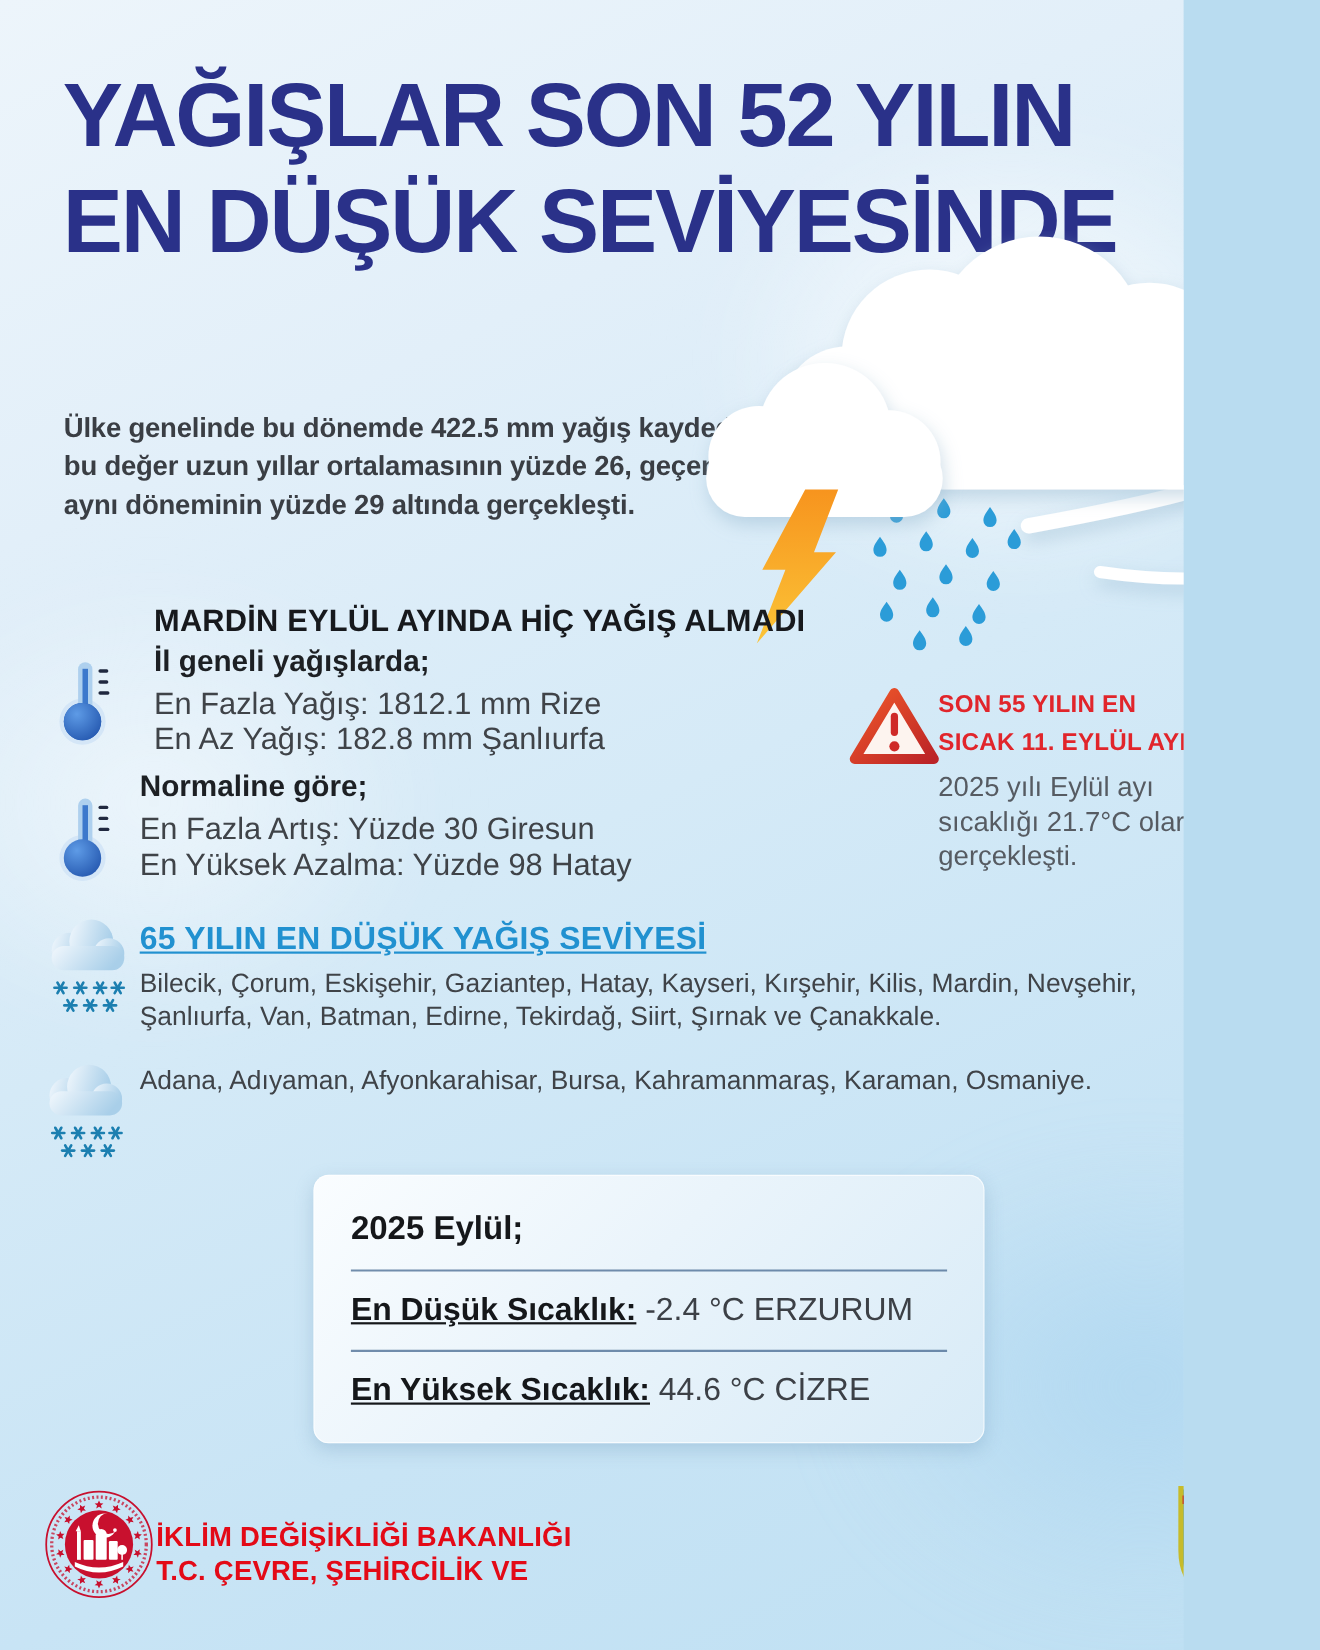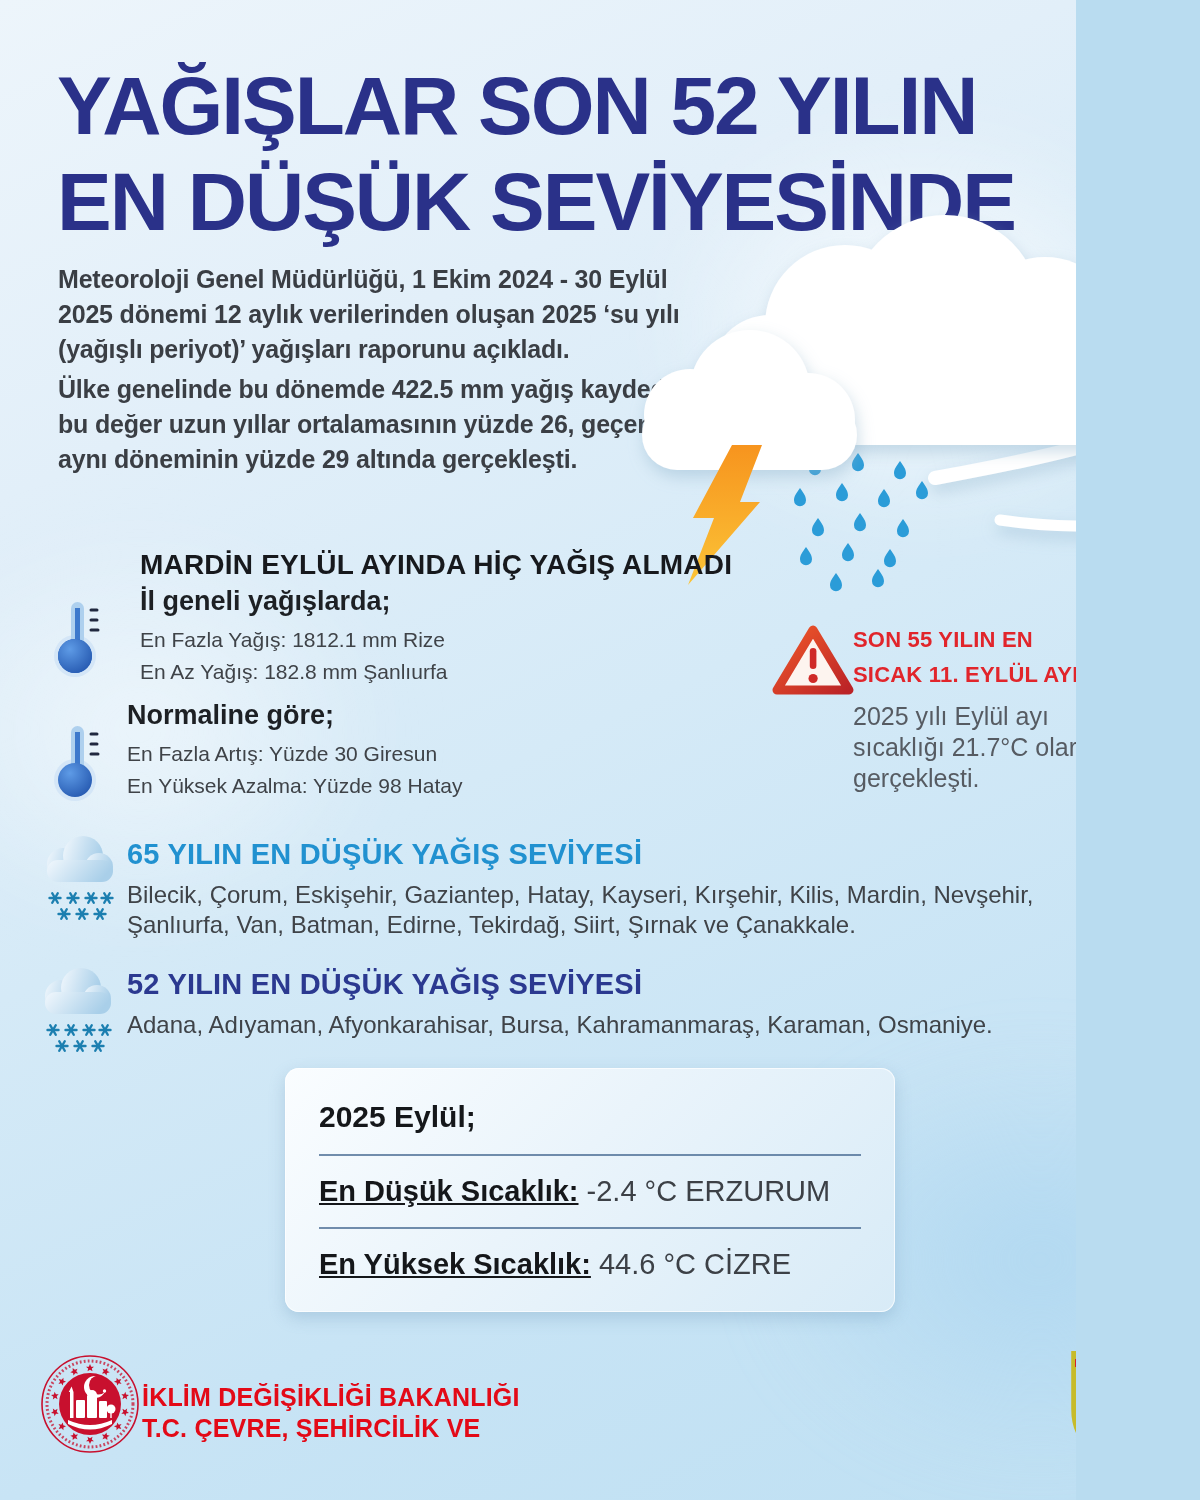--- a/index.html
+++ b/index.html
@@ -20,39 +20,39 @@
   .para{position:absolute;left:58px;width:655px;font-size:25px;line-height:35px;font-weight:600;color:#3a3e44;letter-spacing:-.2px;}
   .para1{top:262px;}
   .para2{top:372px;}
 
   .illu{position:absolute;left:590px;top:210px;width:610px;height:440px;}
 
   .sec{position:absolute;color:#3f4348;}
   .mardin{left:140px;top:549px;width:600px;}
   .mardin-h{font-size:28px;font-weight:bold;color:#17191d;letter-spacing:.2px;margin-bottom:5px;}
   .subhead{font-size:27px;font-weight:bold;color:#1d2024;margin-bottom:7px;}
-  .infoline{font-size:21px;line-height:32px;color:#3f4348;}
+  .infoline{font-size:28px;line-height:32px;color:#3f4348;}
   .normaline{left:127px;top:700px;width:600px;}
 
   .thermo{position:absolute;}
   .thermo1{left:48px;top:598px;}
   .thermo2{left:48px;top:722px;}
 
   .warn-tri{position:absolute;left:768px;top:620px;}
   .warn-text{position:absolute;left:853px;top:622px;width:290px;}
   .warn-h{font-size:22px;line-height:35px;font-weight:bold;color:#e1252b;letter-spacing:.2px;}
   .warn-body{margin-top:9px;font-size:25px;line-height:31px;color:#565b62;width:262px;}
 
   .snowcloud{position:absolute;}
   .sc65{left:40px;top:834px;}
   .sc52{left:38px;top:966px;}
   .season{position:absolute;left:127px;width:980px;}
   .s65{top:838px;}
   .s52{top:968px;}
-  .season-h{font-size:29px;font-weight:bold;letter-spacing:.2px;margin-bottom:9px;}
+  .season-h{font-size:29px;font-weight:bold;letter-spacing:.2px;margin-bottom:9px;text-decoration:underline;}
   .s65 .season-h{color:#2191d0;}
   .s52 .season-h{color:#2b3990;}
   .season-cities{font-size:24px;line-height:30px;color:#3f4348;width:965px;}
 
   .card{
     position:absolute;left:285px;top:1068px;width:610px;height:244px;box-sizing:border-box;
     border-radius:14px;padding:30px 34px 16px 34px;
     background:linear-gradient(135deg,#fafdff 0%,#eaf4fb 45%,#d8ebf7 100%);
     box-shadow:0 6px 16px rgba(108,148,184,.32), inset 0 0 0 1px rgba(255,255,255,.7);
   }
@@ -72,21 +72,20 @@
 
   <div class="blob blob1"></div>
   <div class="blob blob2"></div>
   <div class="blob blob3"></div>
 
   <div class="title">
     <div>YAĞIŞLAR SON 52 YILIN</div>
     <div>EN DÜŞÜK SEVİYESİNDE</div>
   </div>
 
-  <div class="para para1">Meteoroloji Genel Müdürlüğü, 1 Ekim 2024 - 30 Eylül 2025 dönemi 12 aylık verilerinden oluşan 2025 ‘su yılı (yağışlı periyot)’ yağışları raporunu açıkladı.</div>
   <div class="para para2">Ülke genelinde bu dönemde 422.5 mm yağış kaydedildi, bu değer uzun yıllar ortalamasının yüzde 26, geçen yıl aynı döneminin yüzde 29 altında gerçekleşti.</div>
 
   <svg class="illu" viewBox="0 0 610 440">
     <defs>
       <filter id="cs" x="-20%" y="-20%" width="150%" height="160%">
         <feDropShadow dx="2" dy="7" stdDeviation="8" flood-color="#8fb3cc" flood-opacity="0.45"></feDropShadow>
       </filter>
       <linearGradient id="boltg" x1="0" y1="0" x2="0" y2="1">
         <stop offset="0" stop-color="#f7941e"></stop>
           <stop offset="1" stop-color="#fbc437"></stop>
@@ -235,21 +234,20 @@
     </g>
     <use href="#f1" transform="translate(15,64)"></use>
       <use href="#f1" transform="translate(33,64)"></use>
       <use href="#f1" transform="translate(51,64)"></use>
       <use href="#f1" transform="translate(67,64)"></use>
     <use href="#f1" transform="translate(24,80)"></use>
       <use href="#f1" transform="translate(42,80)"></use>
       <use href="#f1" transform="translate(60,80)"></use>
   </svg>
   <div class="sec season s52">
-    <div class="season-h">52 YILIN EN DÜŞÜK YAĞIŞ SEVİYESİ</div>
     <div class="season-cities">Adana, Adıyaman, Afyonkarahisar, Bursa, Kahramanmaraş, Karaman, Osmaniye.</div>
   </div>
 
   <div class="card">
     <div class="card-title">2025 Eylül;</div>
     <hr class="card-sep">
     <div class="card-row"><b>En Düşük Sıcaklık:</b><span> -2.4 °C ERZURUM</span></div>
     <hr class="card-sep">
     <div class="card-row"><b>En Yüksek Sıcaklık:</b><span> 44.6 °C CİZRE</span></div>
   </div>

